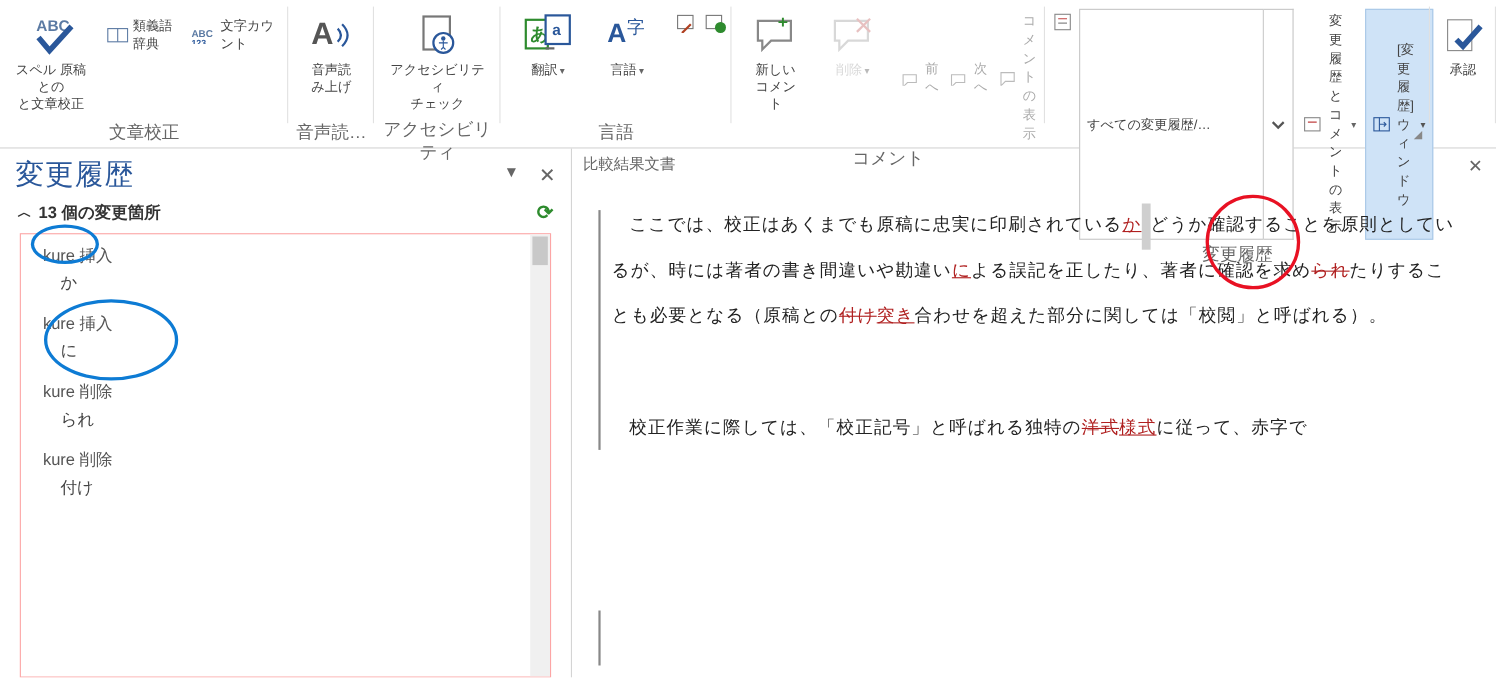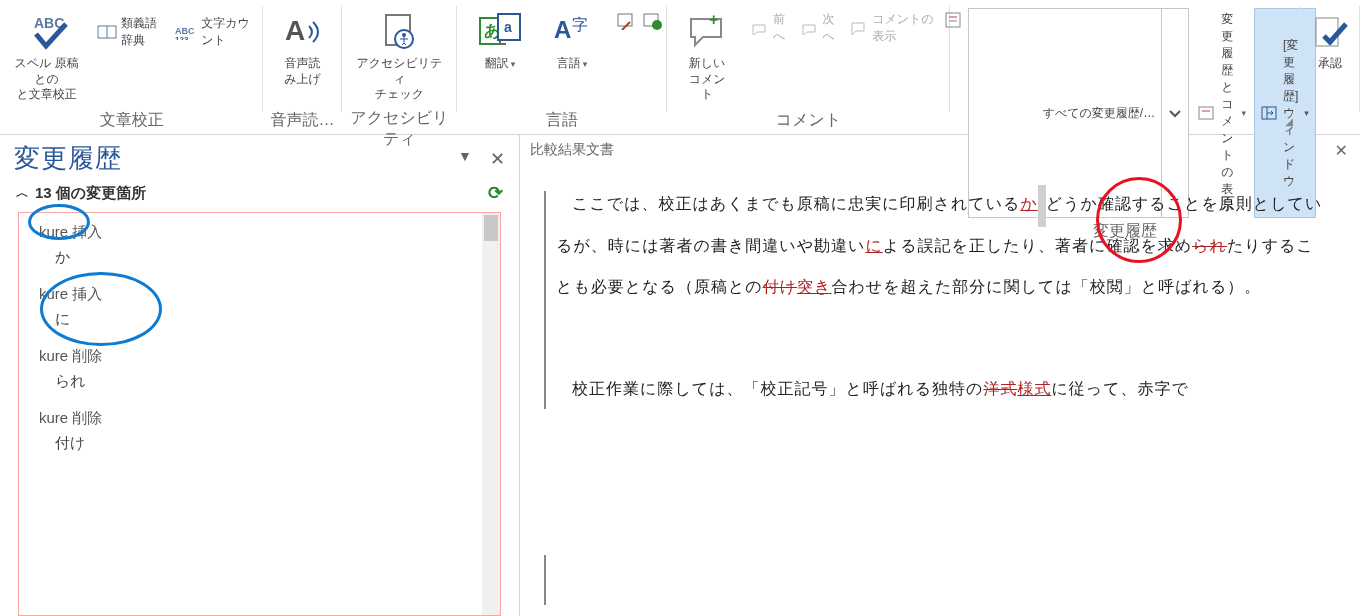--- a/index.html
+++ b/index.html
@@ -179,20 +179,30 @@
       <div class="big-btn">
         <div class="icon">
           <svg width="40" height="38">
               <path d="M4 6 h30 v18 h-18 l-8 8 v-8 h-4 z" fill="#fff" stroke="#888" stroke-width="2"></path>
               <text x="22" y="12" font-size="16" fill="#2e8b2e" font-weight="bold">+</text>
             </svg>
         </div>
         <div class="lbl" style="white-space:pre-line">新しい
 コメント</div>
       </div>
+      <div class="big-btn" style="opacity:0.45">
+        <div class="icon">
+          <svg width="40" height="38">
+              <path d="M4 6 h30 v18 h-18 l-8 8 v-8 h-4 z" fill="#fff" stroke="#aaa" stroke-width="2"></path>
+              <line x1="24" y1="4" x2="36" y2="16" stroke="#c77" stroke-width="2"></line>
+              <line x1="36" y1="4" x2="24" y2="16" stroke="#c77" stroke-width="2"></line>
+            </svg>
+        </div>
+        <div class="lbl dropdown-arrow" style="color:#aaa">削除</div>
+      </div>
       <div class="stack" style="padding-top:2px">
         <div class="small-row disabled">
           <span>
               <svg width="18" height="14">
                 <path d="M2 4 h12 v7 h-8 l-4 4 z" fill="none" stroke="#bbb"></path>
               </svg>
             </span>
           <span>前へ</span>
         </div>
         <div class="small-row disabled">
@@ -220,21 +230,21 @@
     <div class="group-content" style="gap:10px; padding-left:6px">
       <div class="stack" style="gap:4px">
         <div style="display:flex; gap:0">
           <span style="padding:3px 4px">
               <svg width="20" height="18">
                 <rect x="2" y="2" width="14" height="14" fill="none" stroke="#888"></rect>
                 <line x1="5" y1="6" x2="13" y2="6" stroke="#c04040"></line>
                 <line x1="5" y1="10" x2="13" y2="10" stroke="#888"></line>
               </svg>
             </span>
-          <div class="box-btn" style="width:194px; justify-content:flex-end">
+          <div class="box-btn" style="width:168px; justify-content:flex-start">
             <span>すべての変更履歴/…</span>
           </div>
           <div class="box-btn" style="border-left:0; padding:3px 6px">
               <svg width="14" height="12">
                 <path d="M2 4 L7 9 L12 4" stroke="#555" fill="none" stroke-width="2"></path>
               </svg>
             </div>
         </div>
         <div class="small-row" style="padding:3px 4px">
           <span>

